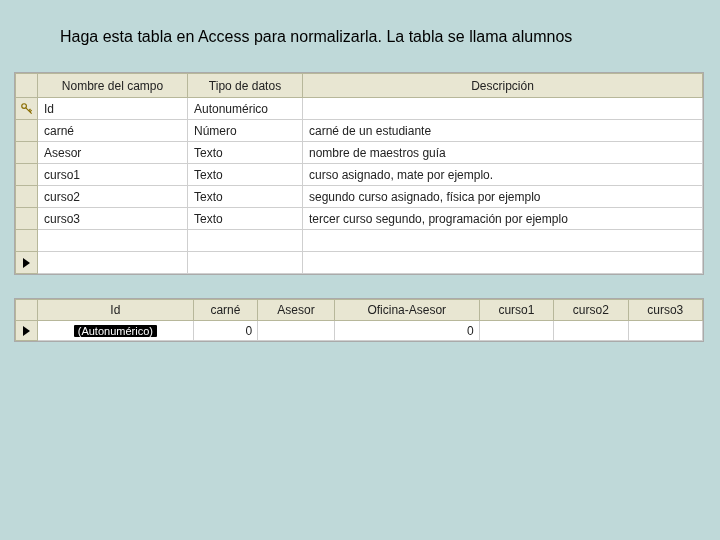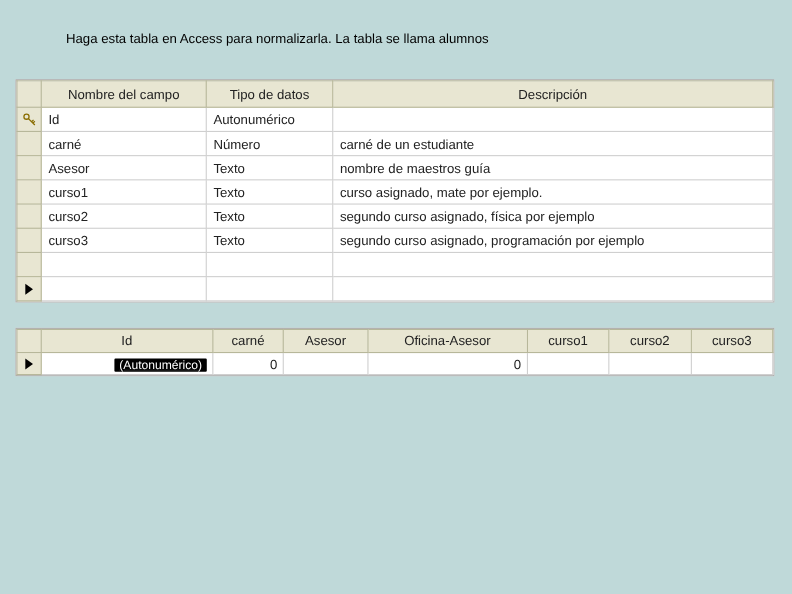--- a/index.html
+++ b/index.html
@@ -12,21 +12,21 @@
   }
   .page {
     width: 720px;
     height: 540px;
     position: relative;
   }
   .instruction {
     position: absolute;
     top: 28px;
     left: 60px;
-    font-size: 12px;
+    font-size: 16px;
     font-weight: normal;
     color: #000;
   }
 
   .design-panel {
     position: absolute;
     top: 72px;
     left: 14px;
     width: 690px;
     background: #fff;
@@ -111,21 +111,21 @@
     height: 20px;
     color: #222;
   }
   table.datasheet .rowhdr {
     width: 22px;
     background: #e8e6d2;
     border: 1px solid #b7b79a;
     text-align: center;
     padding: 0;
   }
-  td.ds-id { text-align: right; text-decoration: underline; }
+  td.ds-id { text-align: center; }
   td.ds-num { text-align: right; }
   td.ds-text { text-align: left; }
   .autonum-pill {
     background: #000;
     color: #fff;
     padding: 0 4px;
     border-radius: 1px;
     font-size: 11px;
   }
 </style>
@@ -178,21 +178,21 @@
           <tr>
             <td class="rowhdr"></td>
             <td class="col-name">curso2</td>
             <td class="col-type">Texto</td>
             <td class="col-desc">segundo curso asignado, física por ejemplo</td>
           </tr>
           <tr>
             <td class="rowhdr"></td>
             <td class="col-name">curso3</td>
             <td class="col-type">Texto</td>
-            <td class="col-desc">segundo curso asignado, programación por ejemplo</td>
+            <td class="col-desc">tercer curso segundo, programación por ejemplo</td>
           </tr>
           <tr>
             <td class="rowhdr"></td>
             <td class="col-name"></td>
             <td class="col-type"></td>
             <td class="col-desc"></td>
           </tr>
           <tr>
             <td class="rowhdr">
               <div class="tri"></div>

